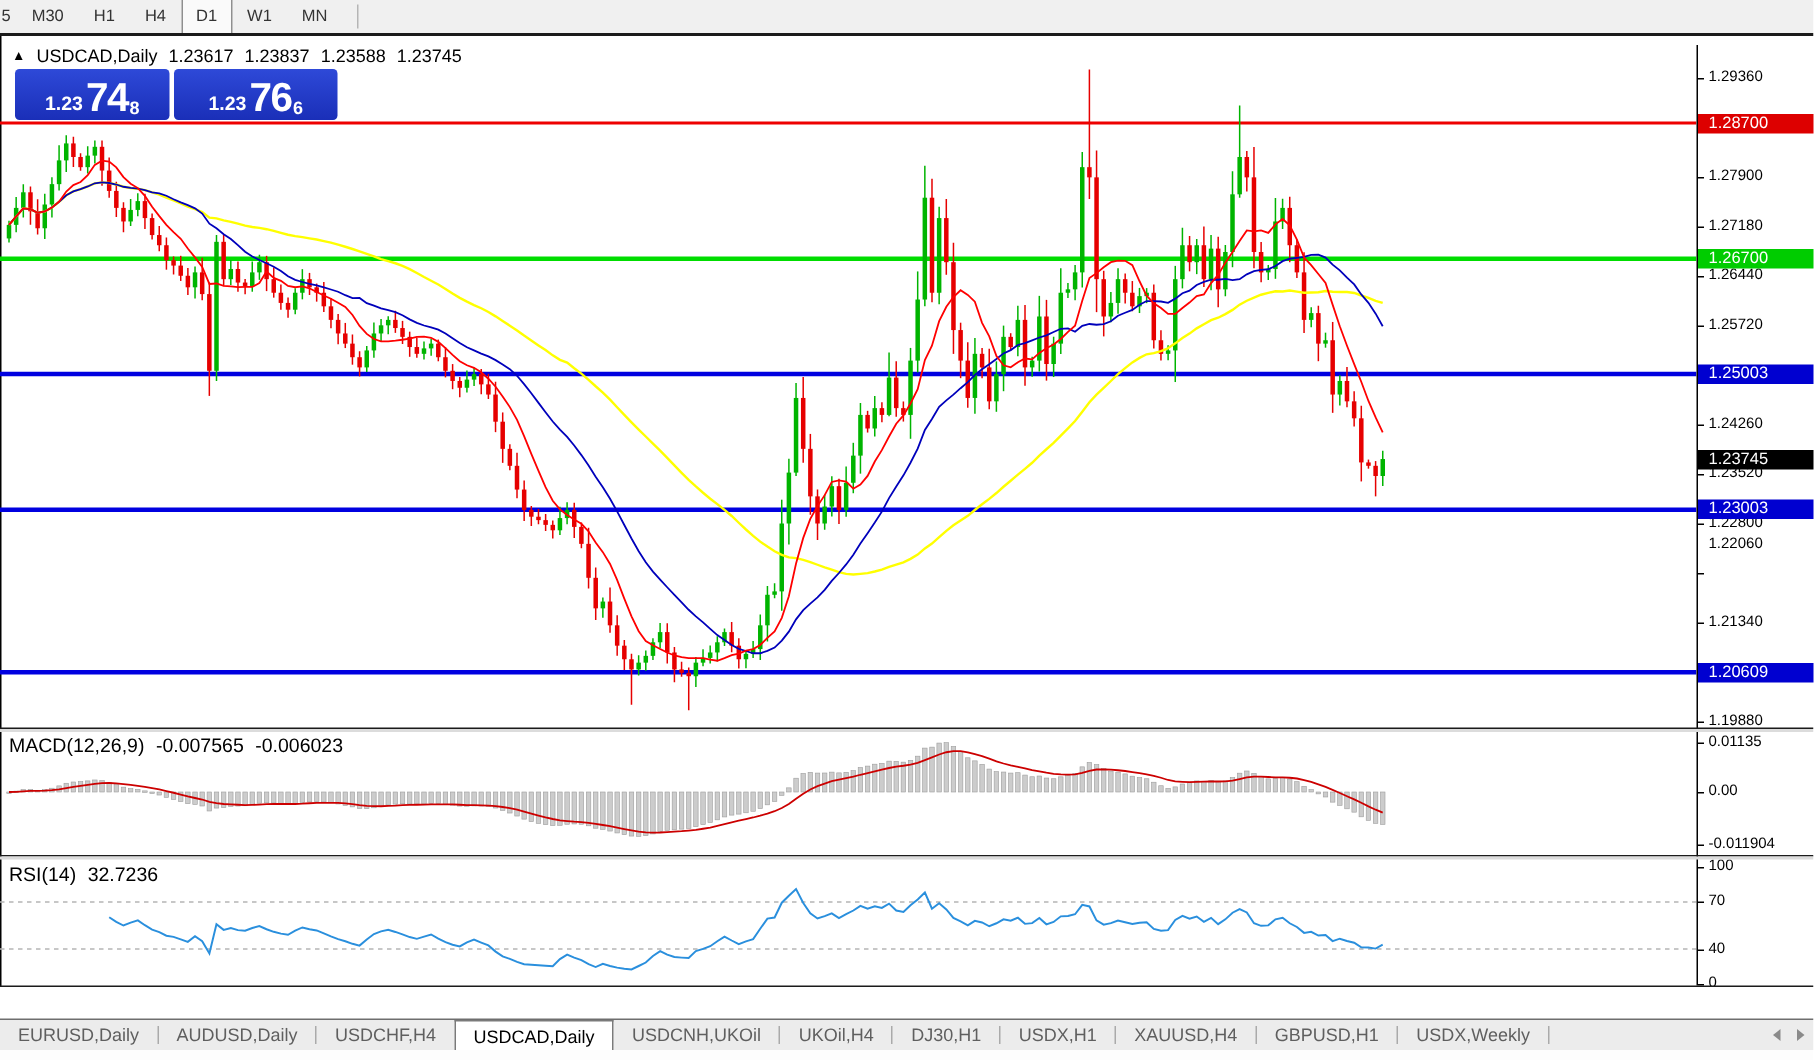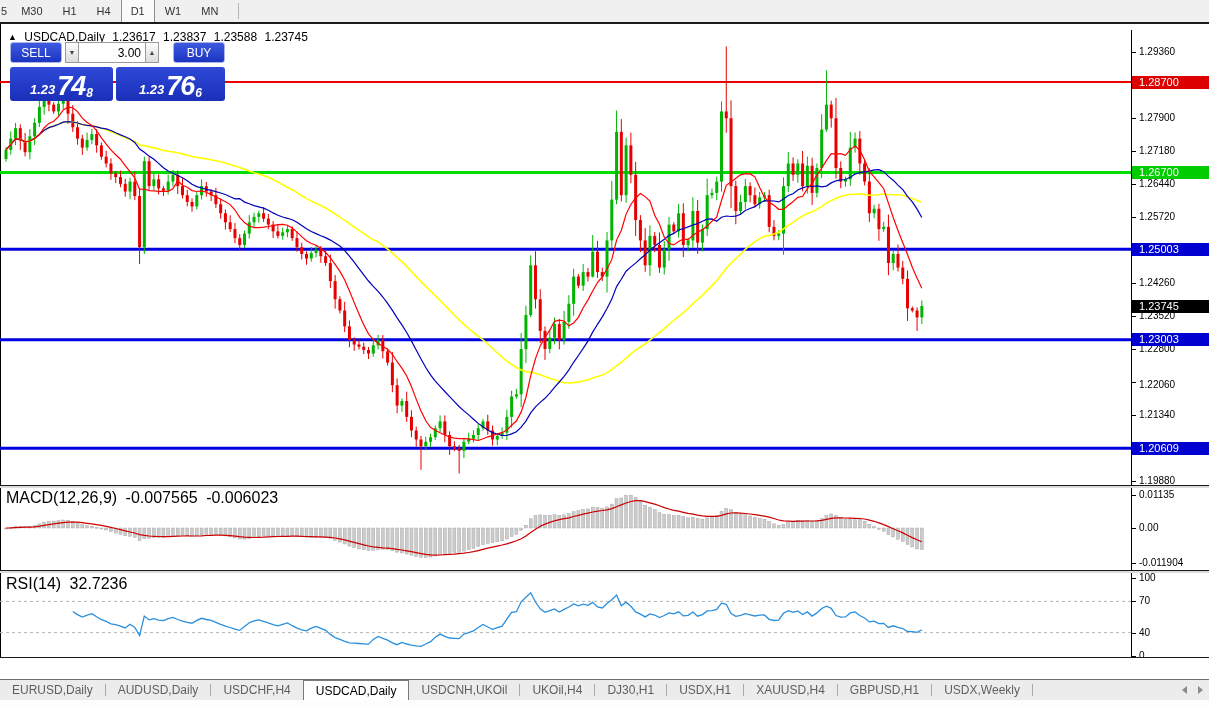--- a/index.html
+++ b/index.html
@@ -22,38 +22,38 @@
   #chart-title span{margin-right:4px;}
   
   #trade-panel{left:10px;top:42px;width:215px;z-index:40;}
   #tp-row1{display:flex;height:21px;align-items:stretch;}
   .tp-btn{width:58px;color:#fff;font-size:12px;display:flex;align-items:center;justify-content:center;
           background:linear-gradient(#3c5ae0,#1c34c0);border:1px solid #aab4e8;border-radius:3px;cursor:pointer;}
   .tp-spin{width:14px;background:linear-gradient(#fdfdfd,#dcdcdc);border:1px solid #9a9a9a;
            display:flex;align-items:center;justify-content:center;font-size:7px;color:#444;cursor:pointer;}
   #tp-vol{width:58px;border:1px solid #9a9a9a;border-left:none;border-right:none;
           font-size:12px;text-align:right;padding:0 4px;outline:none;font-family:"Liberation Sans",sans-serif;}
-  #tp-row2{display:flex;margin-top:4px;font-style:italic;}
+  #tp-row2{display:flex;margin-top:4px;}
   .tp-quote{height:33px;border-radius:3px;color:#fff;position:relative;cursor:pointer;
             background:linear-gradient(#2e49d8 0%,#1a2fb8 100%);display:flex;align-items:flex-end;justify-content:center;padding-bottom:1px;}
   .tp-quote .pfx{font-size:13px;font-weight:bold;margin:0 2px 3px 0;}
   .tp-quote .big{font-size:27px;font-weight:bold;line-height:27px;letter-spacing:-1px;}
   .tp-quote .sup{font-size:12px;font-weight:bold;vertical-align:14px;margin-left:1px;}
   #tp-sell-quote{width:103px;margin-right:3px;}
   #tp-buy-quote{width:109px;}
   
   #axis-vline{left:1131px;top:30px;width:1px;height:627px;background:#000;z-index:20;}
   .ax-tick{width:4px;height:1px;background:#000;left:1132px;z-index:21;}
   .ax-lbl{left:1139px;font-size:10px;color:#000;z-index:21;white-space:nowrap;}
   .ax-badge{left:1132px;width:72px;height:13px;color:#fff;font-size:11px;line-height:13px;
             padding-left:7px;z-index:22;}
   
   .psep-dark{left:0;width:1209px;height:1px;background:#1b1b1b;z-index:25;}
   .psep-gray{left:0;width:1209px;height:2px;background:#dcdcdc;z-index:25;}
-  .panel-label{font-size:16px;color:#000;z-index:26;white-space:nowrap;text-align:right;}
+  .panel-label{font-size:13px;color:#000;z-index:26;white-space:nowrap;text-align:right;}
   .panel-label span{margin-right:4px;}
   
   #date-axis{left:0;top:658px;width:1209px;height:21px;background:#fff;z-index:26;}
   
   #tabbar-line{left:0;top:679px;width:1209px;height:1px;background:#6e6e6e;z-index:27;}
   #tabbar{left:0;top:680px;width:1209px;height:20px;background:#ececec;display:flex;align-items:stretch;z-index:27;}
   .tab{display:flex;align-items:center;padding:0 12px;font-size:12px;color:#5f5f5f;cursor:pointer;white-space:nowrap;}
   .tab.active{background:#fff;border:1px solid #7a7a7a;border-bottom:none;color:#000;}
   .tab-sep{width:1px;height:12px;background:#aaa;align-self:center;}
   #tab-strip{left:0;top:700px;width:1209px;height:7px;background:#fdfdfd;z-index:27;}
@@ -478,27 +478,20 @@
     <line x1="917.0699999999999" x2="917.0699999999999" y1="277.3755656108593" y2="300.90497737556564" stroke="#e60000" stroke-width="1"></line>
     <rect x="915.5699999999999" y="280.5429864253396" width="3" height="6.787330316741304" fill="#e60000"></rect>
     <line x1="921.8399999999999" x2="921.8399999999999" y1="270.5429864253394" y2="294.0497737556554" stroke="#00b400" stroke-width="1"></line>
     <rect x="920.3399999999999" y="276.01809954751104" width="3" height="11.312217194569882" fill="#00b400"></rect>
     <polyline points="6.0,119.9 10.8,114.3 15.5,108.9 20.3,109.4 25.1,111.9 29.8,111.0 34.6,108.4 39.4,104.5 44.2,100.2 48.9,97.6 53.7,96.1 58.5,94.3 63.2,92.2 68.0,91.6 72.8,92.0 77.5,93.0 82.3,94.5 87.1,95.3 91.9,95.8 96.6,96.8 101.4,98.2 106.2,99.8 110.9,101.7 115.7,103.6 120.5,105.6 125.2,107.8 130.0,109.4 134.8,111.4 139.6,115.1 144.3,115.6 149.1,116.9 153.9,117.9 158.6,119.1 163.4,120.4 168.2,121.3 172.9,121.9 177.7,122.8 182.5,123.9 187.3,125.2 192.0,126.5 196.8,127.4 201.6,128.1 206.3,128.9 211.1,129.7 215.9,130.7 220.6,131.8 225.4,133.1 230.2,134.5 235.0,136.0 239.7,137.6 244.5,139.2 249.3,140.9 254.0,142.7 258.8,144.1 263.6,145.5 268.3,147.2 273.1,149.4 277.9,152.0 282.7,154.7 287.4,157.2 292.2,159.7 297.0,162.6 301.7,165.7 306.5,168.6 311.3,171.1 316.0,173.4 320.8,175.5 325.6,178.0 330.4,180.9 335.1,184.0 339.9,187.1 344.7,190.3 349.4,193.7 354.2,197.0 359.0,200.3 363.7,203.4 368.5,206.9 373.3,209.9 378.1,211.7 382.8,215.5 387.6,219.1 392.4,223.2 397.1,227.5 401.9,231.7 406.7,236.4 411.4,241.5 416.2,246.6 421.0,251.6 425.8,256.4 430.5,261.0 435.3,265.7 440.1,270.4 444.8,275.3 449.6,280.3 454.4,285.2 459.1,289.9 463.9,294.3 468.7,298.5 473.5,302.5 478.2,306.1 483.0,309.9 487.8,314.0 492.5,318.5 497.3,323.0 502.1,327.2 506.8,331.1 511.6,334.4 516.4,337.5 521.2,339.9 525.9,341.6 530.7,342.1 535.5,343.2 540.2,344.7 545.0,346.5 549.8,348.2 554.5,349.7 559.3,351.4 564.1,352.6 568.9,353.0 573.6,352.6 578.4,352.1 583.2,351.0 587.9,349.7 592.7,347.9 597.5,346.4 602.3,344.9 607.0,342.6 611.8,339.7 616.6,335.6 621.3,332.4 626.1,328.1 630.9,323.9 635.6,320.2 640.4,317.0 645.2,313.9 649.9,310.0 654.7,306.2 659.5,302.6 664.3,298.7 669.0,294.5 673.8,290.5 678.6,286.4 683.3,282.6 688.1,278.5 692.9,273.7 697.6,269.5 702.4,265.3 707.2,260.4 712.0,255.6 716.7,250.7 721.5,244.5 726.3,238.2 731.0,233.1 735.8,228.6 740.6,224.0 745.3,219.4 750.1,215.4 754.9,211.6 759.7,208.6 764.4,206.2 769.2,205.4 774.0,204.1 778.7,202.2 783.5,198.9 788.3,195.4 793.0,192.4 797.8,188.9 802.6,186.2 807.4,183.4 812.1,181.8 816.9,179.4 821.7,176.6 826.4,173.1 831.2,170.5 836.0,168.4 840.7,166.5 845.5,165.2 850.3,164.2 855.1,164.3 859.8,163.7 864.6,164.4 869.4,165.2 874.1,165.0 878.9,164.8 883.7,164.0 888.4,164.5 893.2,164.7 898.0,164.7 902.8,165.3 907.5,167.0 912.3,168.6 917.1,170.6 921.8,171.9" fill="none" stroke="#ffff00" stroke-width="1.6"></polyline>
     <polyline points="6.0,119.9 10.8,114.3 15.5,108.9 20.3,109.4 25.1,111.9 29.8,111.0 34.6,108.4 39.4,104.5 44.2,100.2 48.9,97.6 53.7,96.1 58.5,94.3 63.2,92.2 68.0,91.6 72.8,92.0 77.5,93.0 82.3,94.5 87.1,95.3 91.9,95.8 96.6,96.8 101.4,98.2 106.2,98.9 110.9,100.5 115.7,102.8 120.5,104.9 125.2,106.8 130.0,108.9 134.8,112.4 139.6,119.1 144.3,122.2 149.1,126.1 153.9,129.3 158.6,133.4 163.4,137.8 168.2,141.0 172.9,143.3 177.7,145.5 182.5,147.8 187.3,150.7 192.0,154.2 196.8,156.6 201.6,158.0 206.3,159.3 211.1,160.3 215.9,161.6 220.6,163.0 225.4,164.5 230.2,166.8 235.0,168.8 239.7,168.6 244.5,172.1 249.3,173.8 254.0,175.6 258.8,176.8 263.6,178.1 268.3,180.2 273.1,182.9 277.9,185.2 282.7,187.0 287.4,188.3 292.2,189.8 297.0,192.3 301.7,195.5 306.5,198.7 311.3,201.5 316.0,203.6 320.8,205.7 325.6,207.6 330.4,210.1 335.1,213.0 339.9,216.1 344.7,220.5 349.4,226.1 354.2,232.2 359.0,238.6 363.7,244.8 368.5,251.0 373.3,256.4 378.1,261.3 382.8,267.0 387.6,273.4 392.4,280.4 397.1,287.9 401.9,294.9 406.7,302.5 411.4,310.9 416.2,320.0 421.0,329.0 425.8,337.5 430.5,344.9 435.3,351.1 440.1,356.4 444.8,361.5 449.6,366.6 454.4,371.6 459.1,376.5 463.9,380.9 468.7,384.9 473.5,389.2 478.2,393.4 483.0,396.7 487.8,400.0 492.5,402.6 497.3,404.0 502.1,405.5 506.8,405.5 511.6,403.9 516.4,401.7 521.2,397.1 525.9,391.1 530.7,382.9 535.5,376.8 540.2,372.4 545.0,368.3 549.8,363.2 554.5,357.3 559.3,352.0 564.1,346.3 568.9,339.8 573.6,332.3 578.4,325.5 583.2,318.4 587.9,311.1 592.7,302.1 597.5,294.3 602.3,286.9 607.0,278.5 611.8,269.1 616.6,256.6 621.3,249.3 626.1,241.2 630.9,236.9 635.6,233.1 640.4,228.8 645.2,224.8 649.9,220.0 654.7,216.2 659.5,212.8 664.3,209.3 669.0,205.6 673.8,203.4 678.6,200.0 683.3,198.7 688.1,196.9 692.9,195.0 697.6,193.6 702.4,191.3 707.2,189.2 712.0,188.9 716.7,191.2 721.5,187.2 726.3,186.0 731.0,186.5 735.8,186.1 740.6,184.2 745.3,180.5 750.1,178.5 754.9,176.6 759.7,173.2 764.4,170.7 769.2,170.8 774.0,171.0 778.7,171.9 783.5,169.1 788.3,165.5 793.0,163.8 797.8,160.0 802.6,157.9 807.4,156.5 812.1,156.5 816.9,155.9 821.7,156.8 826.4,156.1 831.2,152.9 836.0,150.8 840.7,149.9 845.5,149.5 850.3,147.3 855.1,144.1 859.8,142.5 864.6,141.9 869.4,141.2 874.1,139.9 878.9,139.7 883.7,141.7 888.4,146.4 893.2,150.2 898.0,155.1 902.8,159.6 907.5,166.3 912.3,171.9 917.1,179.1 921.8,187.5" fill="none" stroke="#0000bb" stroke-width="1.2"></polyline>
     <polyline points="6.0,119.9 10.8,114.3 15.5,108.9 20.3,109.4 25.1,111.9 29.8,111.0 34.6,108.4 39.4,104.5 44.2,97.7 48.9,93.4 53.7,91.3 58.5,86.7 63.2,79.9 68.0,77.1 72.8,77.7 77.5,81.6 82.3,88.1 87.1,92.5 91.9,95.4 96.6,100.6 101.4,107.9 106.2,114.1 110.9,119.9 115.7,124.7 120.5,129.2 125.2,135.7 130.0,141.6 134.8,148.0 139.6,159.3 144.3,159.0 149.1,160.6 153.9,160.9 158.6,161.4 163.4,161.3 168.2,161.3 172.9,158.7 177.7,151.0 182.5,155.3 187.3,157.2 192.0,160.6 196.8,161.5 201.6,160.9 206.3,162.2 211.1,164.7 215.9,167.0 220.6,169.2 225.4,171.8 230.2,174.6 235.0,180.0 239.7,187.3 244.5,192.6 249.3,196.0 254.0,197.6 258.8,197.6 263.6,197.1 268.3,196.5 273.1,195.7 277.9,194.6 282.7,194.4 287.4,195.2 292.2,197.9 297.0,202.1 301.7,206.6 306.5,210.8 311.3,213.5 316.0,215.2 320.8,218.2 325.6,222.5 330.4,227.8 335.1,234.3 339.9,241.4 344.7,249.9 349.4,260.7 354.2,272.6 359.0,283.9 363.7,294.8 368.5,303.8 373.3,309.6 378.1,313.3 382.8,316.4 387.6,319.2 392.4,324.3 397.1,331.7 401.9,338.1 406.7,346.0 411.4,356.6 416.2,369.1 421.0,380.9 425.8,390.8 430.5,397.3 435.3,400.2 440.1,402.7 444.8,405.0 449.6,407.0 454.4,408.1 459.1,408.7 463.9,408.7 468.7,408.8 473.5,409.7 478.2,410.5 483.0,408.8 487.8,406.8 492.5,405.7 497.3,403.8 502.1,402.7 506.8,400.0 511.6,395.2 516.4,391.0 521.2,381.9 525.9,367.5 530.7,345.7 535.5,328.6 540.2,315.9 545.0,307.4 549.8,300.1 554.5,291.3 559.3,290.2 564.1,291.0 568.9,295.8 573.6,293.0 578.4,287.3 583.2,277.7 587.9,270.1 592.7,261.0 597.5,252.5 602.3,246.9 607.0,239.0 611.8,229.4 616.6,210.1 621.3,200.5 626.1,184.1 630.9,174.5 635.6,168.0 640.4,163.5 645.2,166.6 649.9,171.1 654.7,185.2 659.5,194.3 664.3,207.3 669.0,213.5 673.8,214.9 678.6,211.5 683.3,209.0 688.1,209.6 692.9,205.3 697.6,202.2 702.4,199.7 707.2,196.0 712.0,191.2 716.7,187.2 721.5,170.5 726.3,155.3 731.0,152.1 735.8,148.2 740.6,144.8 745.3,143.7 750.1,143.9 754.9,146.8 759.7,157.5 764.4,167.1 769.2,172.2 774.0,175.3 778.7,179.3 783.5,179.3 788.3,175.3 793.0,171.7 797.8,167.4 802.6,166.3 807.4,158.7 812.1,153.3 816.9,145.1 821.7,138.0 826.4,130.7 831.2,123.6 836.0,124.2 840.7,123.6 845.5,125.3 850.3,119.6 855.1,116.0 859.8,120.2 864.6,129.8 869.4,141.7 874.1,146.8 878.9,152.7 883.7,158.7 888.4,173.1 893.2,187.5 898.0,200.5 902.8,212.7 907.5,224.5 912.3,237.3 917.1,248.3 921.8,258.2" fill="none" stroke="#ff0000" stroke-width="1.2"></polyline>
   </svg>
 
 <div id="trade-panel" class="abs">
-  <div id="tp-row1">
-    <div class="tp-btn">SELL</div>
-    <div class="tp-spin" style="margin-left:3px">▼</div>
-    <input id="tp-vol" value="3.00" style="">
-    <div class="tp-spin">▲</div>
-    <div class="tp-btn" style="margin-left:14px">BUY</div>
-  </div>
   <div id="tp-row2">
     <div class="tp-quote" id="tp-sell-quote">
       <span class="pfx">1.23</span>
         <span class="big">74</span>
         <span class="sup">8</span>
     </div>
     <div class="tp-quote" id="tp-buy-quote">
       <span class="pfx">1.23</span>
         <span class="big">76</span>
         <span class="sup">6</span>
@@ -518,21 +511,21 @@
     <div class="ax-lbl abs" style="top: 178.299px;">1.26440</div>
     <div class="ax-tick abs" style="top: 216.878px;"></div>
     <div class="ax-lbl abs" style="top: 210.878px;">1.25720</div>
     <div class="ax-tick abs" style="top: 282.941px;"></div>
     <div class="ax-lbl abs" style="top: 276.941px;">1.24260</div>
     <div class="ax-tick abs" style="top: 316.425px;"></div>
     <div class="ax-lbl abs" style="top: 310.425px;">1.23520</div>
     <div class="ax-tick abs" style="top: 349.005px;"></div>
     <div class="ax-lbl abs" style="top: 343.005px;">1.22800</div>
     <div class="ax-tick abs" style="top: 382.489px;"></div>
-    <div class="ax-lbl abs" style="top: 379px;">1.22060</div>
+    <div class="ax-lbl abs" style="top: 357px;">1.22060</div>
     <div class="ax-tick abs" style="top: 415.068px;"></div>
     <div class="ax-lbl abs" style="top: 409.068px;">1.21340</div>
     <div class="ax-tick abs" style="top: 481.131px;"></div>
     <div class="ax-lbl abs" style="top: 475.131px;">1.19880</div>
     <div class="ax-badge abs" style="top: 75.5362px; background: rgb(221, 0, 0);">1.28700</div>
     <div class="ax-badge abs" style="top: 166.034px; background: rgb(0, 204, 0);">1.26700</div>
     <div class="ax-badge abs" style="top: 242.821px; background: rgb(0, 0, 208);">1.25003</div>
     <div class="ax-badge abs" style="top: 333.319px; background: rgb(0, 0, 208);">1.23003</div>
     <div class="ax-badge abs" style="top: 441.645px; background: rgb(0, 0, 208);">1.20609</div>
     <div class="ax-badge abs" style="top: 299.744px; background: rgb(0, 0, 0);">1.23745</div>

